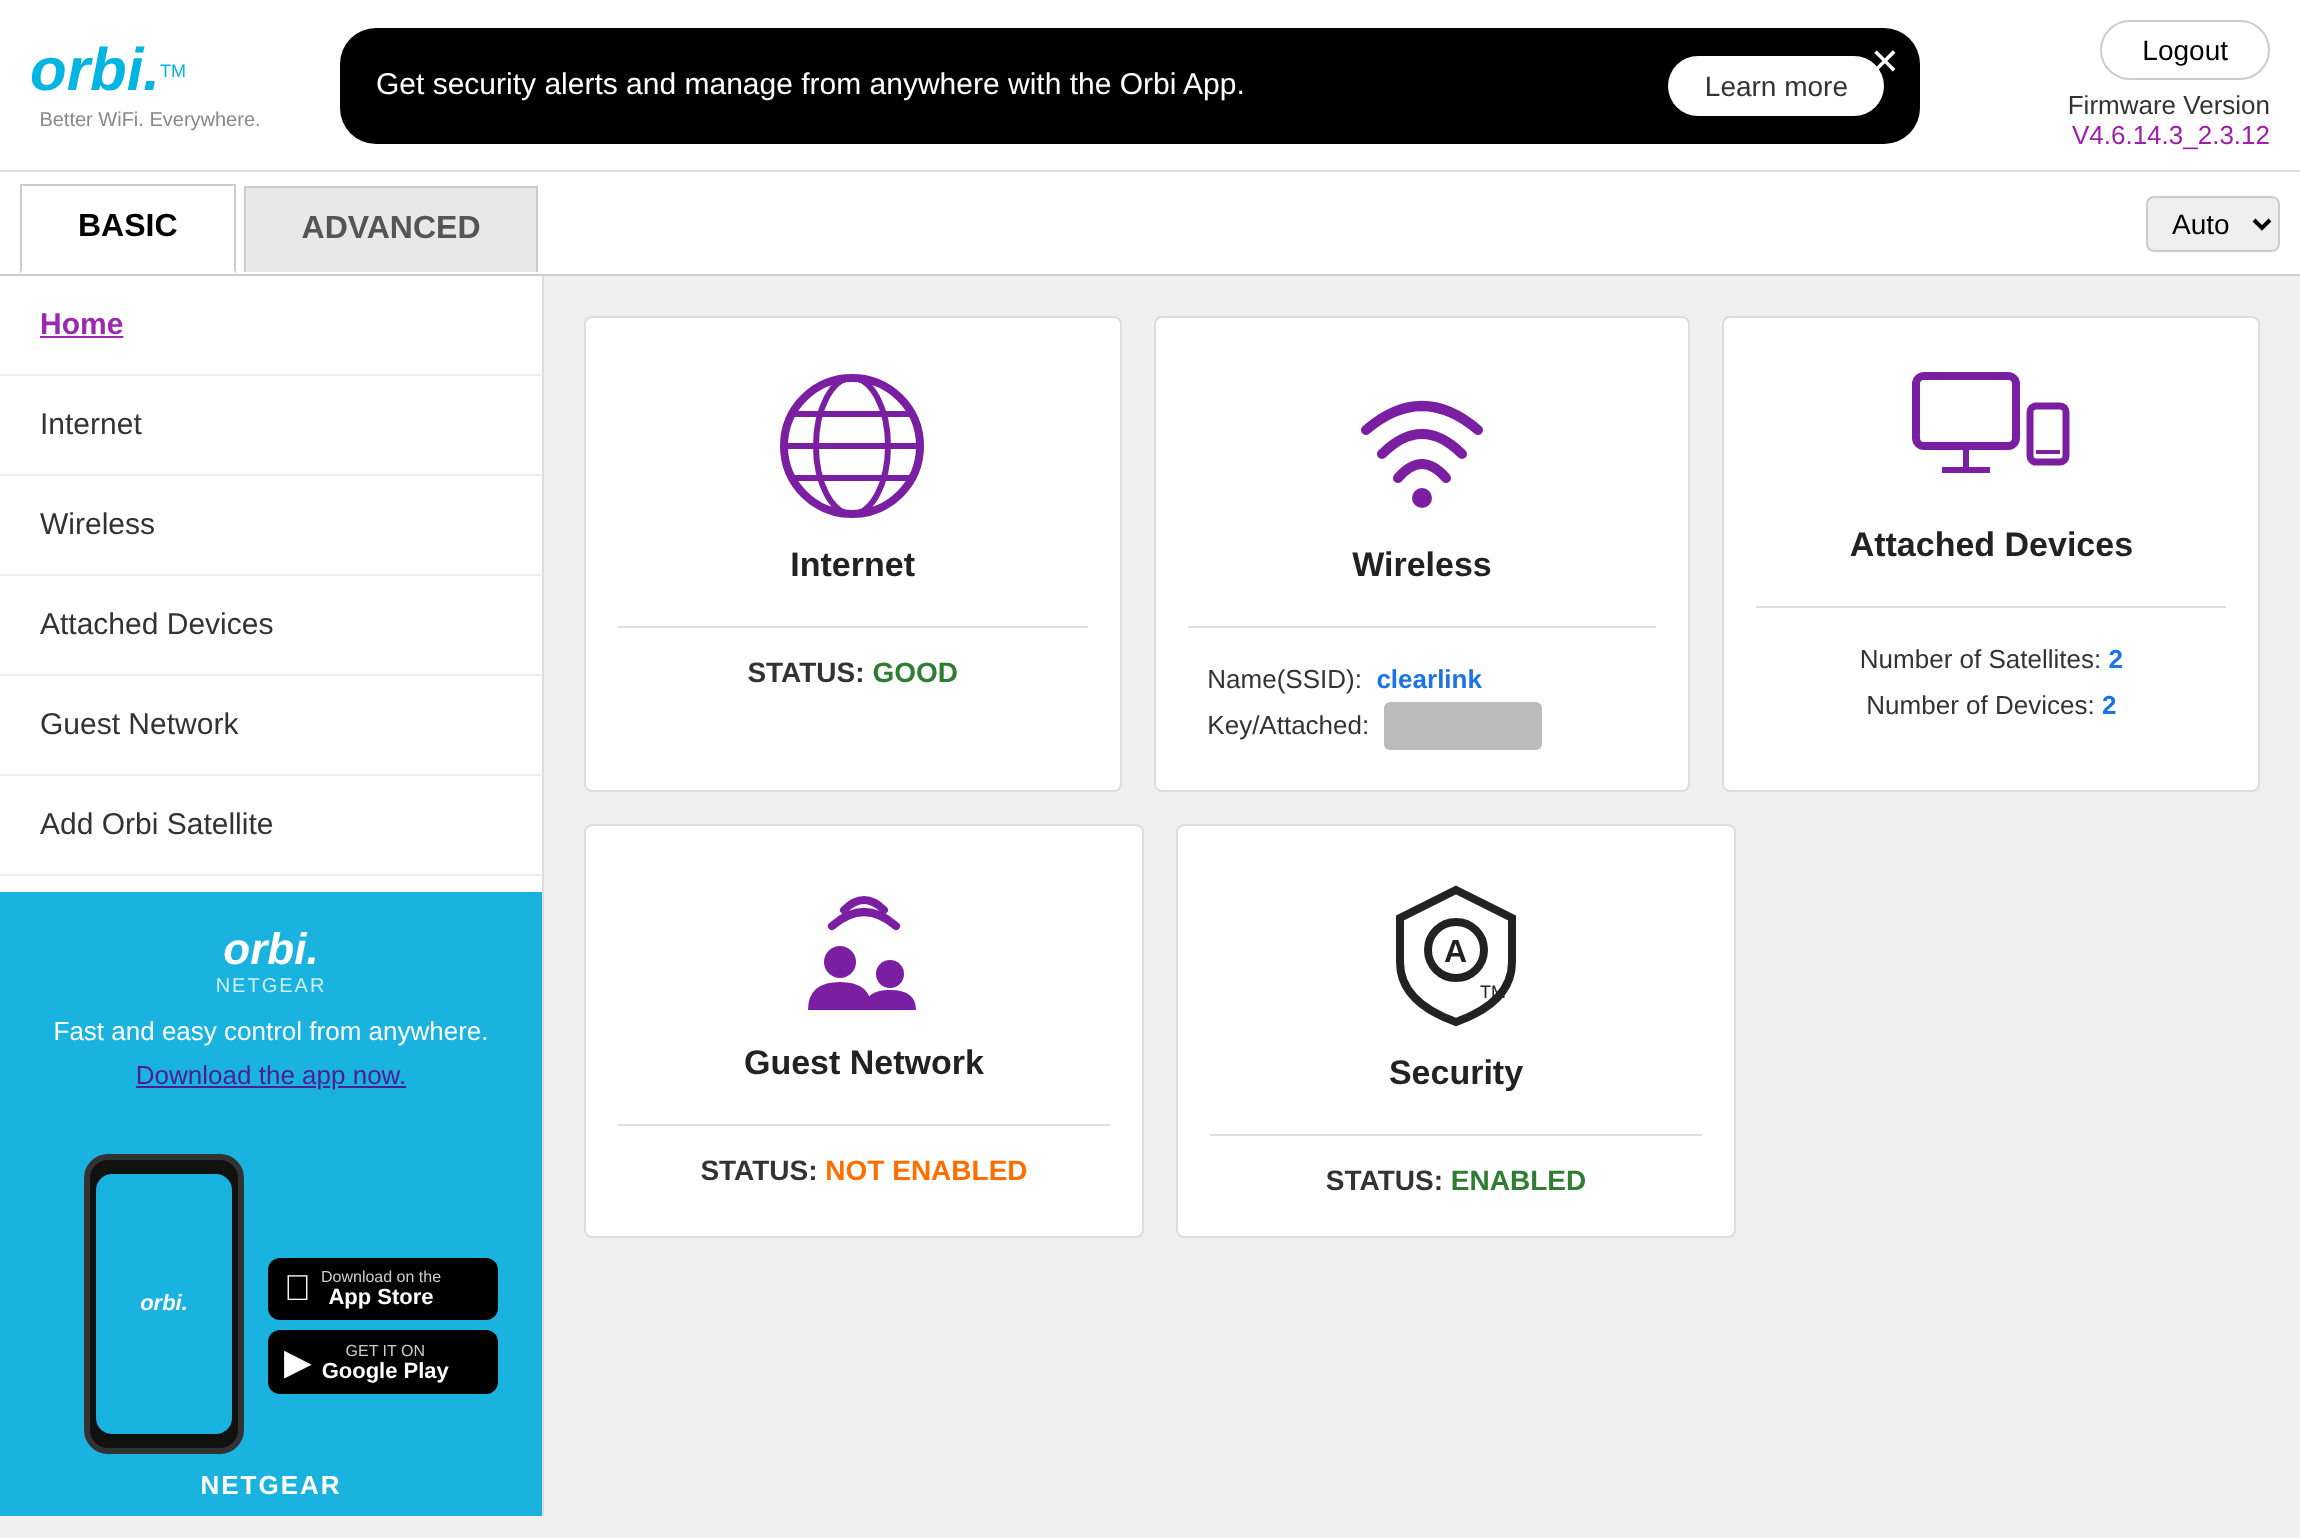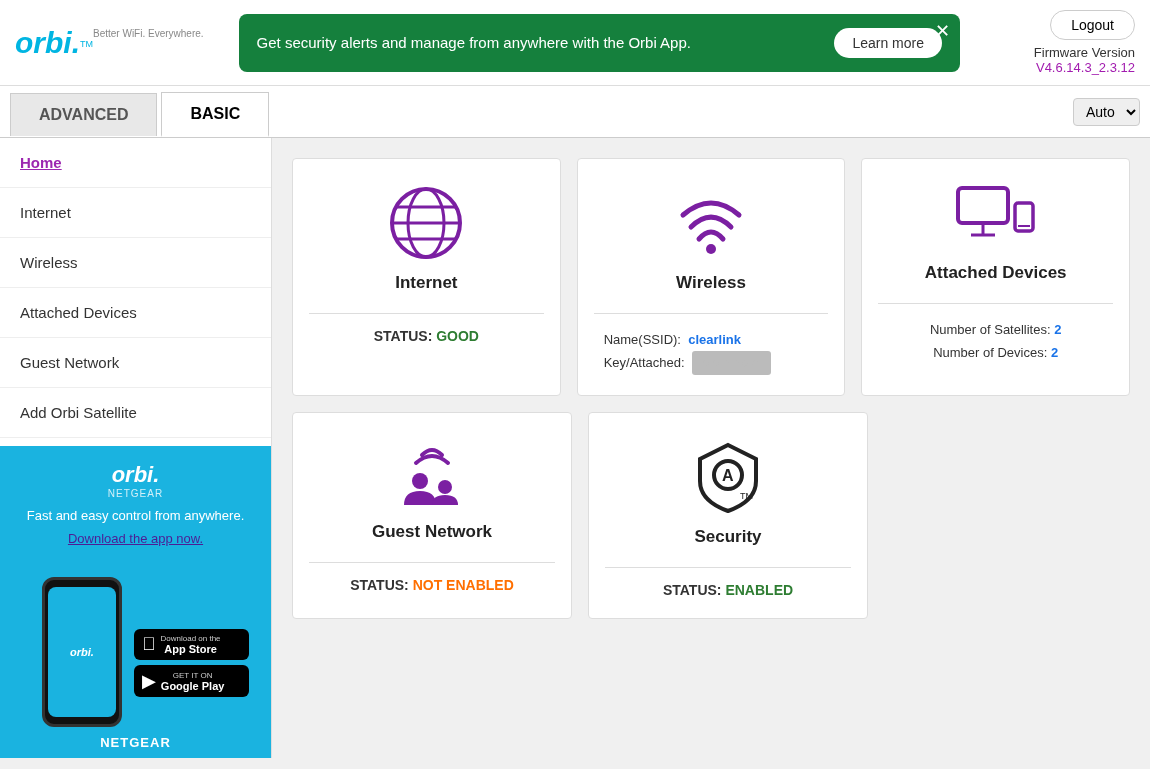--- a/index.html
+++ b/index.html
@@ -9,27 +9,28 @@
     .header {
       display: flex;
       align-items: center;
       background: #fff;
       padding: 10px 15px;
       border-bottom: 1px solid #ddd;
       position: relative;
     }
     .logo-area {
       display: flex;
+      flex-direction: column;
       margin-right: 20px;
       min-width: 120px;
     }
     .banner {
       flex: 1;
-      background: #15803d;
-      border-radius: 8px;
+      background: #000000;
+      border-radius: 18px;
       padding: 14px 18px;
       display: flex;
       align-items: center;
       justify-content: space-between;
       color: #fff;
       margin: 0 15px;
       position: relative;
     }
     .banner-text {
       font-size: 15px;
@@ -325,39 +326,39 @@
     svg { display: block; }
   </style>
 </head>
 <body>
 
 <div class="header">
   <div class="logo-area">
     <div>
       <span style="font-size:30px;font-weight:900;color:#00b5e2;font-style:italic;">orbi.</span><span style="font-size:9px;vertical-align:super;color:#00b5e2;">TM</span>
     </div>
-    <div style="font-size:10px;color:#888;margin-top:2px;">Better WiFi. Everywhere.</div>
+    <div style="font-size:10px;color:#888;margin-top:2px;text-align:center;">Better WiFi. Everywhere.</div>
   </div>
 
   <div class="banner">
     <span class="banner-text">Get security alerts and manage from anywhere with the Orbi App.</span>
     <button class="banner-btn">Learn more</button>
     <button class="banner-close">✕</button>
   </div>
 
   <div class="header-right">
     <button class="logout-btn">Logout</button>
     <div class="firmware-text">Firmware Version</div>
     <div class="firmware-version">V4.6.14.3_2.3.12</div>
   </div>
 </div>
 
 <div class="nav-tabs">
+  <div class="nav-tab active">BASIC</div>
   <div class="nav-tab inactive">ADVANCED</div>
-  <div class="nav-tab active">BASIC</div>
   <div class="nav-tab-spacer"></div>
   <select class="lang-select">
     <option>Auto</option>
   </select>
 </div>
 
 <div class="main-layout">
 
   <div class="sidebar">
     <div class="sidebar-nav">

